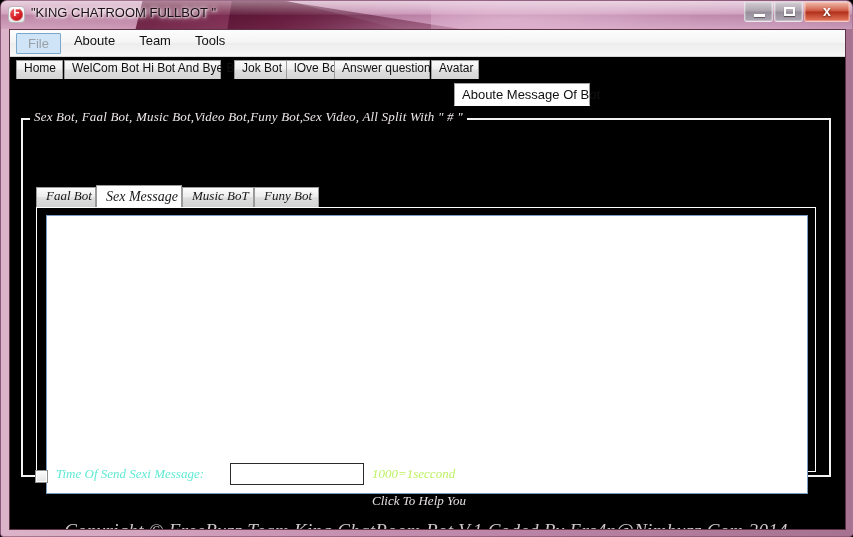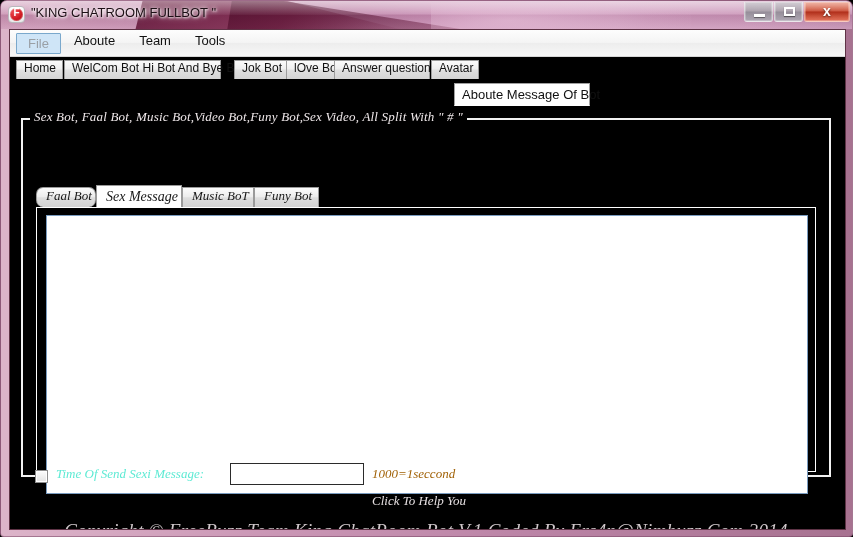--- a/index.html
+++ b/index.html
@@ -386,21 +386,21 @@
     padding: 0 3px;
     font: 12px "Liberation Sans", sans-serif;
     color: #111;
     line-height: 20px;
   }
   #lbl-onesecond {
     position: absolute;
     left: 362px; top: 386px;
     height: 18px;
     line-height: 18px;
-    color: #a16207;
+    color: #bef264;
     font: italic 13px "Liberation Serif", serif;
     white-space: nowrap;
   }
   #lbl-help {
     position: absolute;
     left: 362px; top: 413px;
     height: 18px;
     line-height: 18px;
     color: #e4dee0;
     font: italic 13px "Liberation Serif", serif;
@@ -471,21 +471,21 @@
       <div class="tab" style="left:421px;width:48px;">Avatar</div>
       <div class="tab active" style="left:444px;width:136px;margin-top:26px;">Aboute Message Of Bot</div>
     </div>
 
     <div id="tabpage">
 
       <div id="groupbox"></div>
       <div id="groupbox-label">Sex Bot, Faal Bot, Music Bot,Video Bot,Funy Bot,Sex Video, All Split With " # "</div>
 
       <div id="inner-tabstrip">
-        <div class="itab" style="left:0px;width:60px;border-radius:7px;">Faal Bot</div>
+        <div class="itab" style="left:0px;width:60px;">Faal Bot</div>
         <div class="itab active" style="left:60px;width:86px;">Sex Message</div>
         <div class="itab" style="left:146px;width:72px;">Music BoT</div>
         <div class="itab" style="left:218px;width:65px;">Funy Bot</div>
       </div>
 
       <div id="inner-tabpage">
         <div id="message-textarea" title=""></div>
       </div>
 
       <div id="chk-timer"></div>

